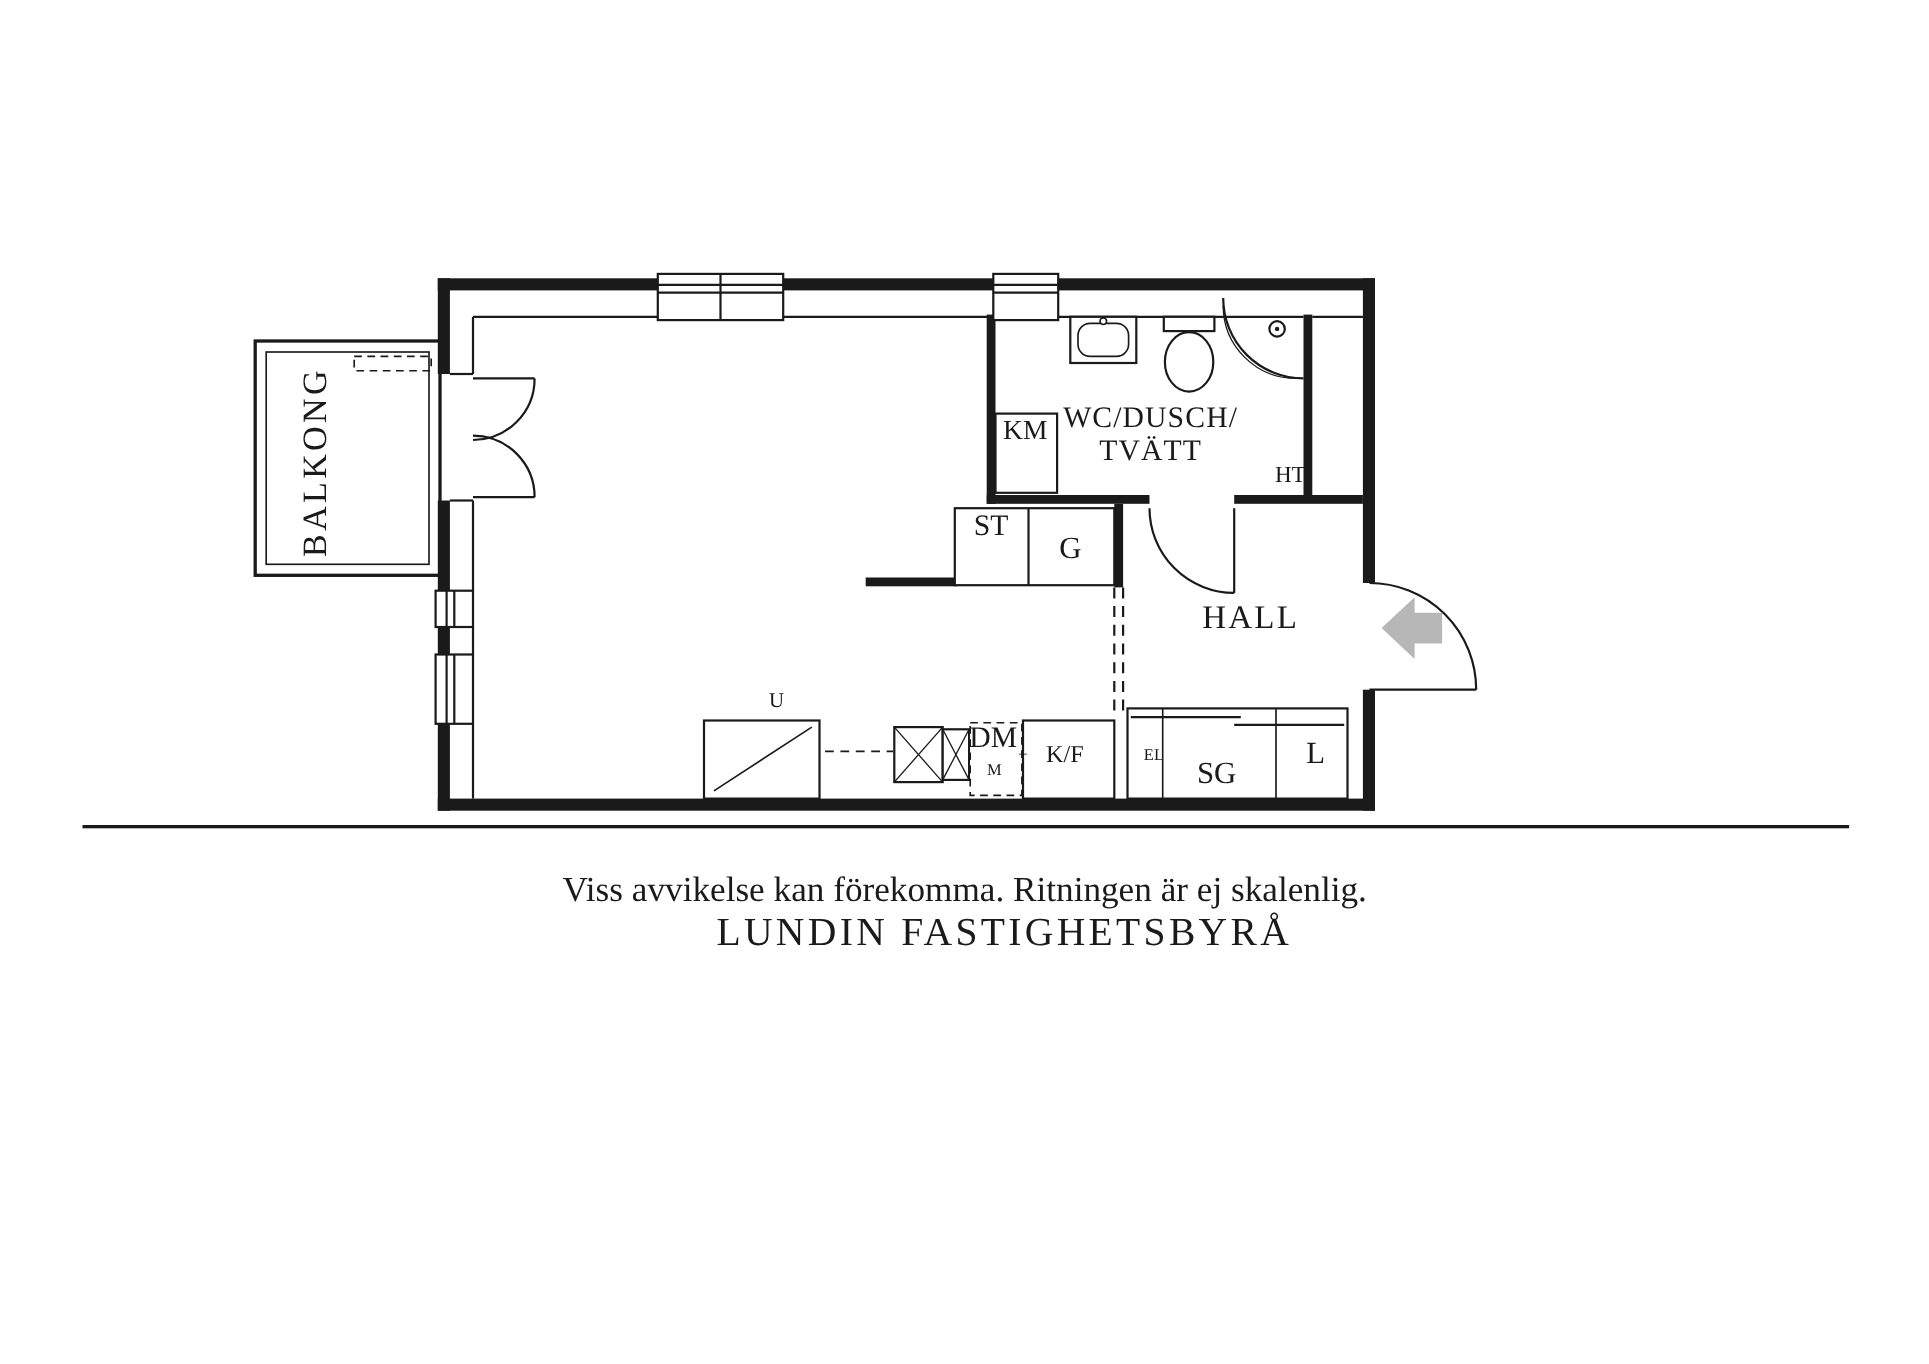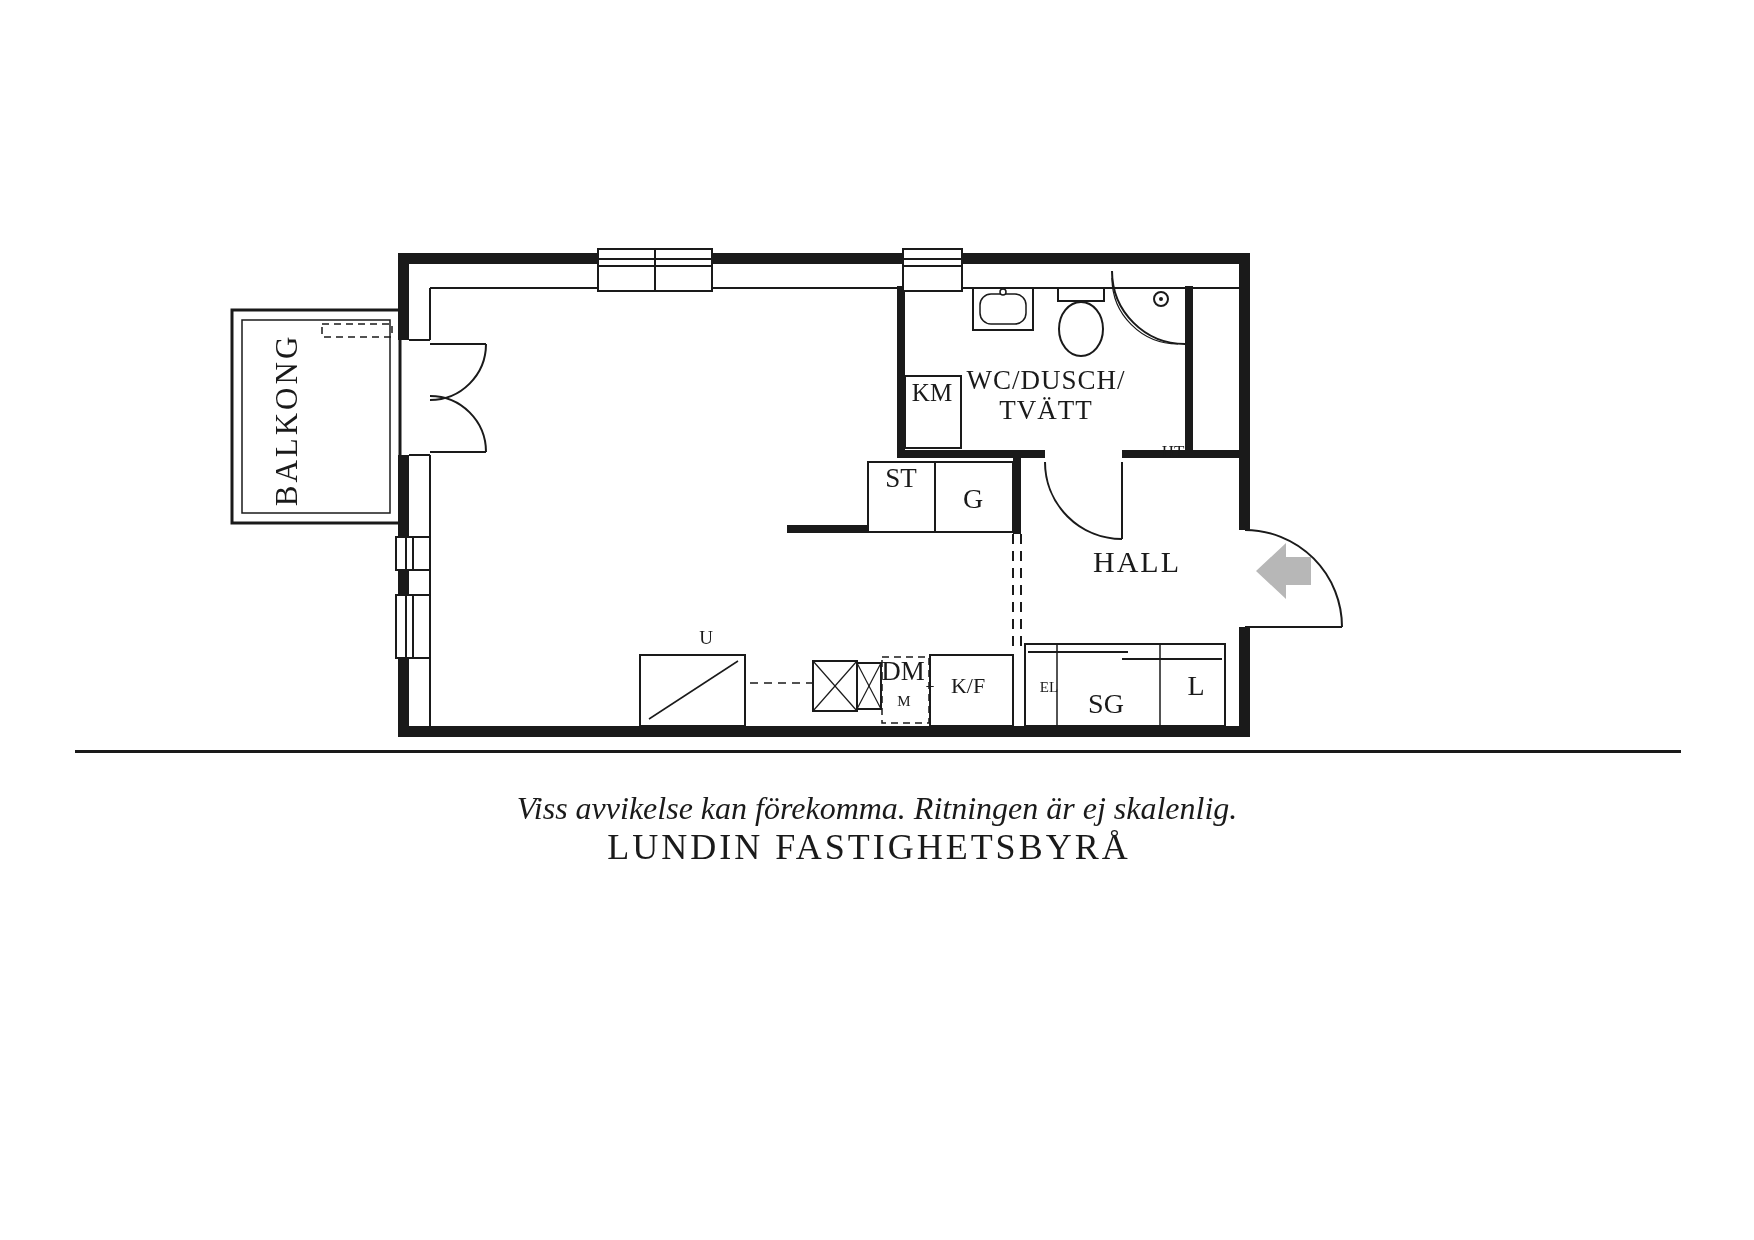--- a/index.html
+++ b/index.html
@@ -13,21 +13,21 @@
   }
   .plan-svg { position:absolute; left:0; top:0; }
   .lbl {
     position:absolute;
     transform:translate(-50%,-50%);
     white-space:nowrap;
     line-height:1;
     color:#1a1a1a;
   }
   .lbl.rot { transform:translate(-50%,-50%) rotate(-90deg); }
-  .lbl.italic { font-style:italic; }
+  .lbl.italic { }
   .divider { position:absolute; background:#1a1a1a; }
 </style>
 </head>
 <body>
 
 <div class="canvas">
 
   <svg class="plan-svg" width="1754" height="1240" viewBox="0 0 1754 1240">
 
     <g fill="none" stroke="#1a1a1a">
@@ -161,36 +161,36 @@
 
   <div class="lbl" style="left:1046px;top:380px;font-size:27px;letter-spacing:1px">WC/DUSCH/</div>
   <div class="lbl" style="left:1046px;top:410px;font-size:27px;letter-spacing:1px">TVÄTT</div>
 
   <div class="lbl" style="left:1137px;top:562px;font-size:30px;letter-spacing:2px">HALL</div>
 
   <div class="lbl rot" style="left:286px;top:420px;font-size:31px;letter-spacing:3px">BALKONG</div>
 
   <div class="lbl" style="left:932px;top:392px;font-size:25px">KM</div>
 
-  <div class="lbl" style="left:1173px;top:451px;font-size:17px">HT</div>
+  <div class="lbl" style="left:1173px;top:432px;font-size:21px">HT</div>
 
   <div class="lbl" style="left:901px;top:478px;font-size:27px">ST</div>
   <div class="lbl" style="left:973px;top:499px;font-size:28px">G</div>
 
   <div class="lbl" style="left:706px;top:637px;font-size:19px">U</div>
 
   <div class="lbl" style="left:903px;top:671px;font-size:27px">DM</div>
   <div class="lbl" style="left:904px;top:701px;font-size:15px">M</div>
   <div class="lbl" style="left:930px;top:687px;font-size:16px">+</div>
 
   <div class="lbl" style="left:968px;top:686px;font-size:22px">K/F</div>
 
   <div class="lbl" style="left:1049px;top:687px;font-size:15px">EL</div>
   <div class="lbl" style="left:1106px;top:704px;font-size:28px">SG</div>
   <div class="lbl" style="left:1196px;top:686px;font-size:28px">L</div>
 
   <div class="divider" style="left:75px;top:750px;width:1606px;height:3px"></div>
 
   <div class="lbl italic" style="left:877px;top:808px;font-size:32px">Viss avvikelse kan förekomma. Ritningen är ej skalenlig.</div>
 
-  <div class="lbl" style="left:869px;top:847px;font-size:36px;letter-spacing:3px">LUNDIN FASTIGHETSBYRÅ</div>
+  <div class="lbl" style="left:913px;top:847px;font-size:36px;letter-spacing:3px">LUNDIN FASTIGHETSBYRÅ</div>
 
 </div>
 
 </body></html>

